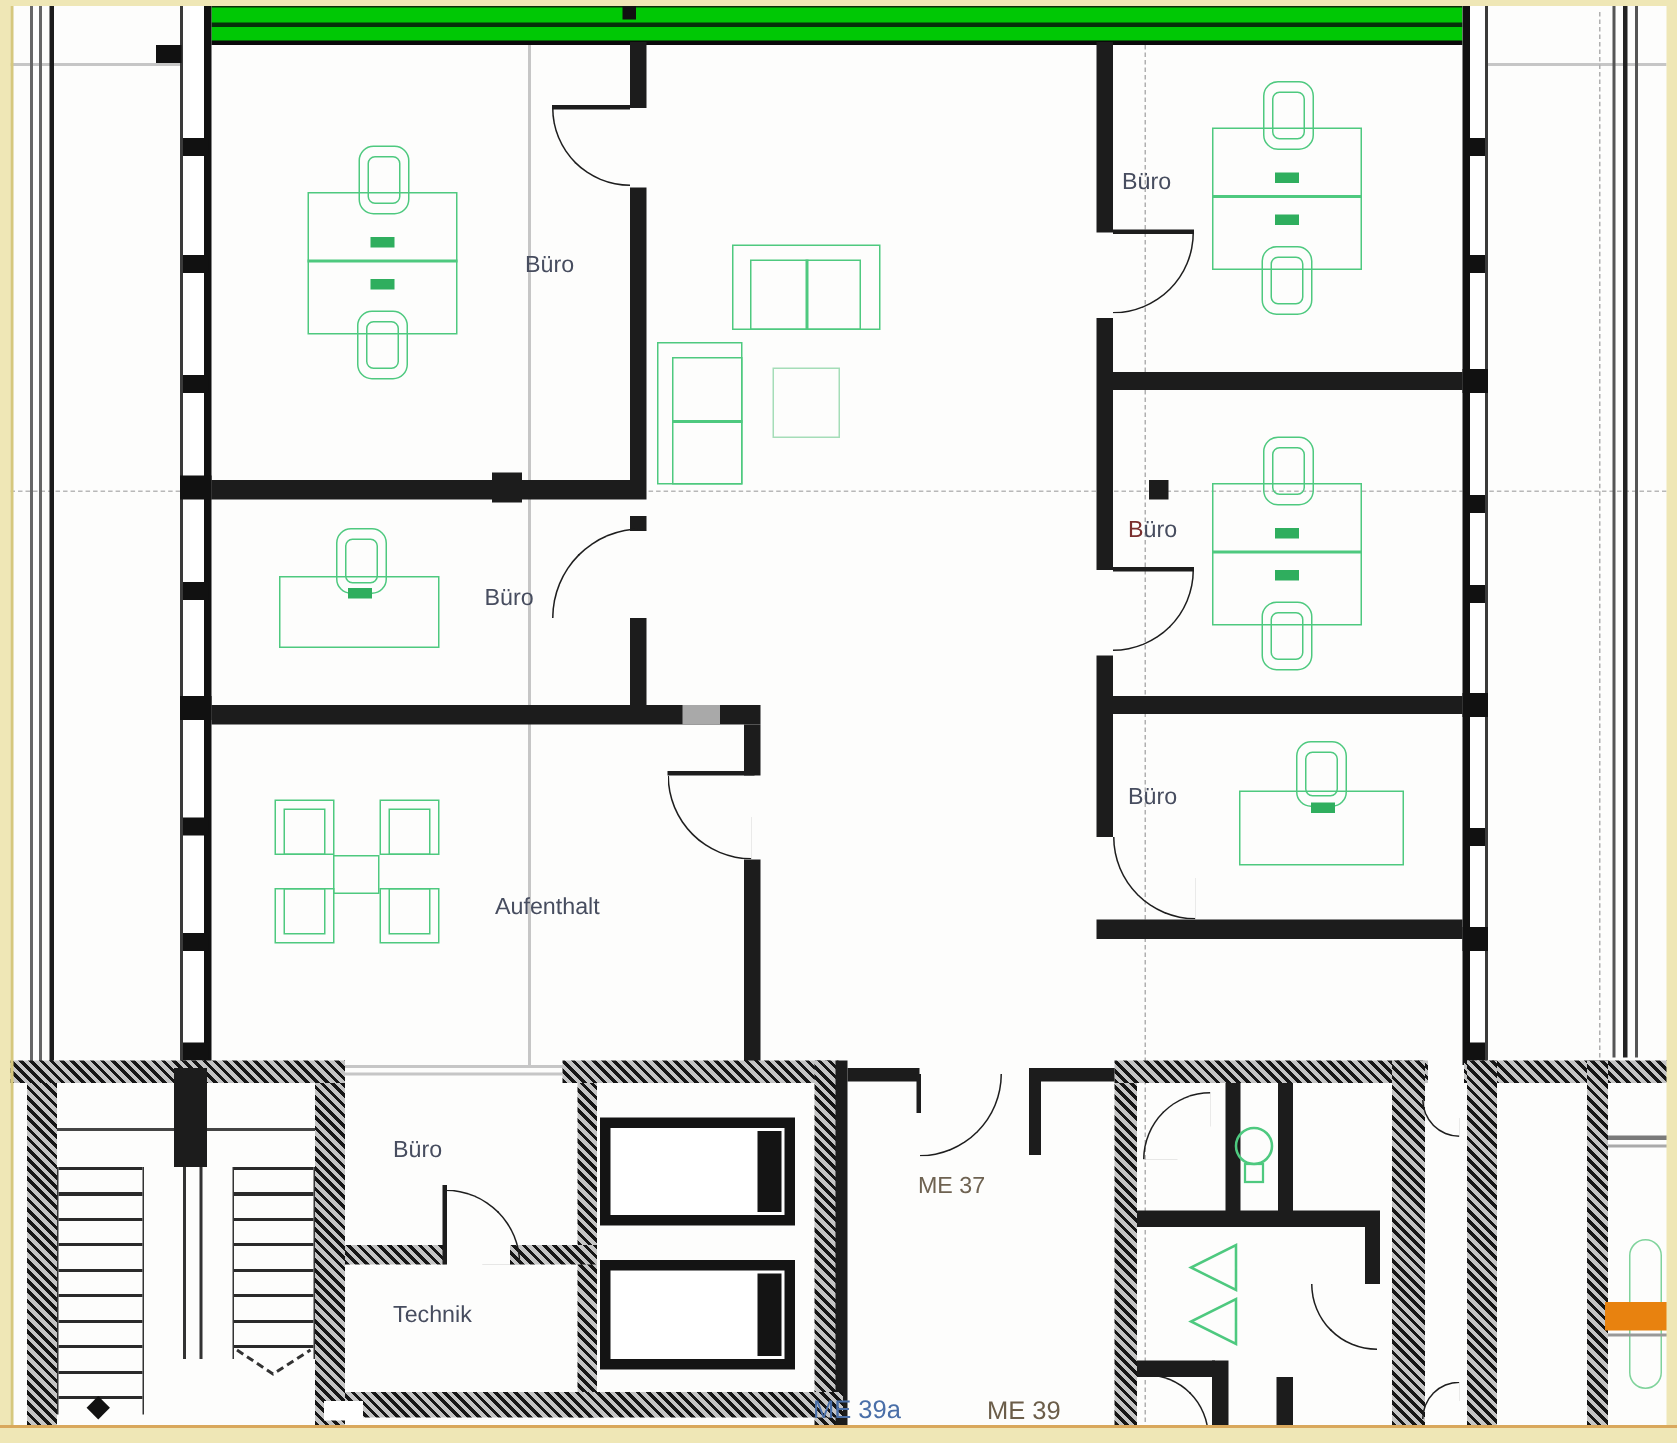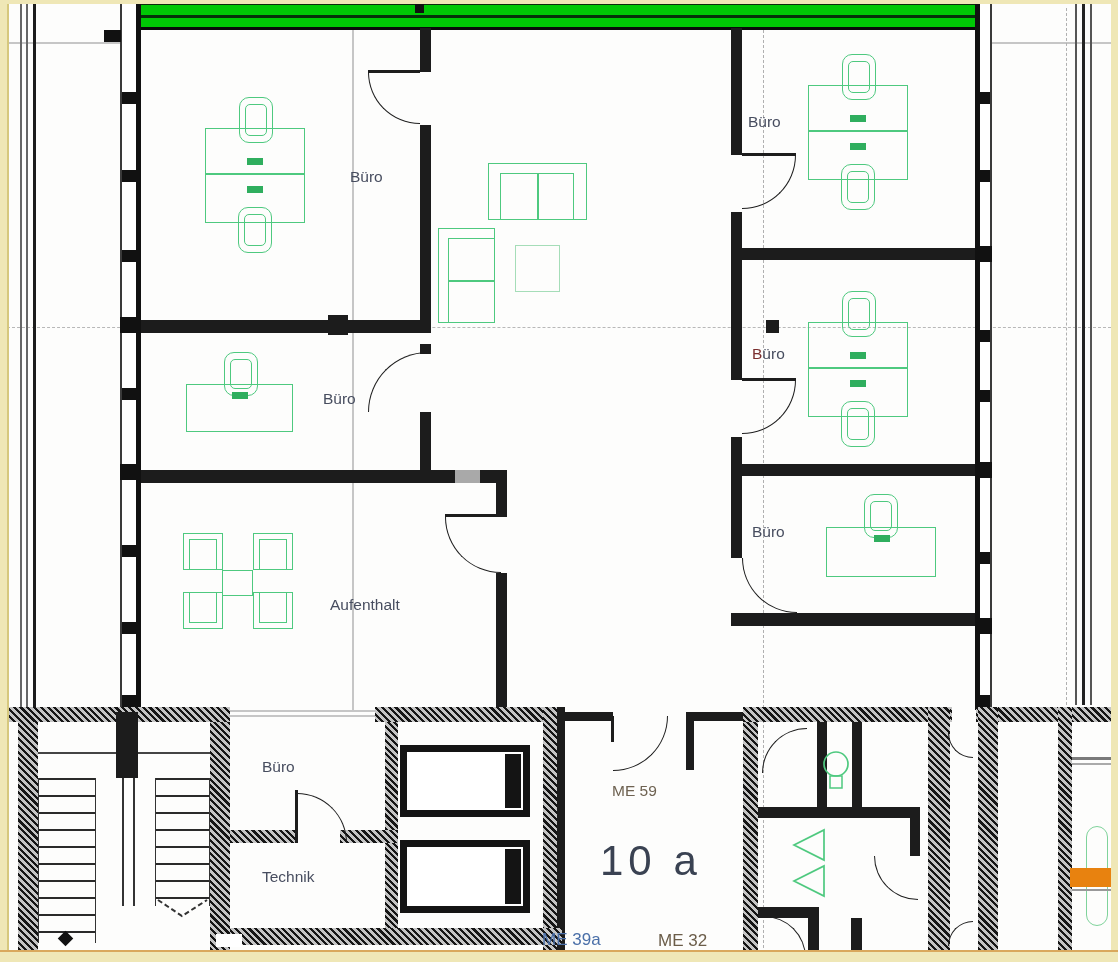--- a/index.html
+++ b/index.html
@@ -263,24 +263,23 @@
   <div class="g" style="left:1072px;top:889px;width:46px;height:2px;background:#999"></div>
 
   <div class="g lbl" style="left:350px;top:168px">Büro</div>
   <div class="g lbl" style="left:323px;top:390px">Büro</div>
   <div class="g lbl" style="left:748px;top:113px">Büro</div>
   <div class="g lbl lbl-red" style="left:752px;top:345px">Büro</div>
   <div class="g lbl" style="left:752px;top:523px">Büro</div>
   <div class="g lbl" style="left:330px;top:596px">Aufenthalt</div>
   <div class="g lbl" style="left:262px;top:758px">Büro</div>
   <div class="g lbl" style="left:262px;top:868px">Technik</div>
-  <div class="g lbl lbl-brown" style="left:612px;top:782px">ME 59</div>
-  <div class="g lbl big" style="left:600px;top:838px">10 a</div>
+  <div class="g lbl lbl-brown" style="left:612px;top:782px">ME 37</div>
   <div class="g lbl lbl-blue" style="left:542px;top:931px;font-size:17px">ME 39a</div>
-  <div class="g lbl lbl-me39" style="left:658px;top:932px;font-size:17px">ME 32</div>
+  <div class="g lbl lbl-me39" style="left:658px;top:932px;font-size:17px">ME 39</div>
 
   <div class="g cream" style="left:0;top:0;width:7px;height:962px"></div>
   <div class="g" style="left:7px;top:0;width:2px;height:962px;background:#d6c87e"></div>
   <div class="g cream" style="left:0;top:0;width:1118px;height:4px"></div>
   <div class="g cream" style="left:1111px;top:0;width:7px;height:962px"></div>
   <div class="g cream" style="left:0;top:950px;width:1118px;height:12px;border-top:2px solid #d9a85c"></div>
 
 </div>
 
 </body></html>

